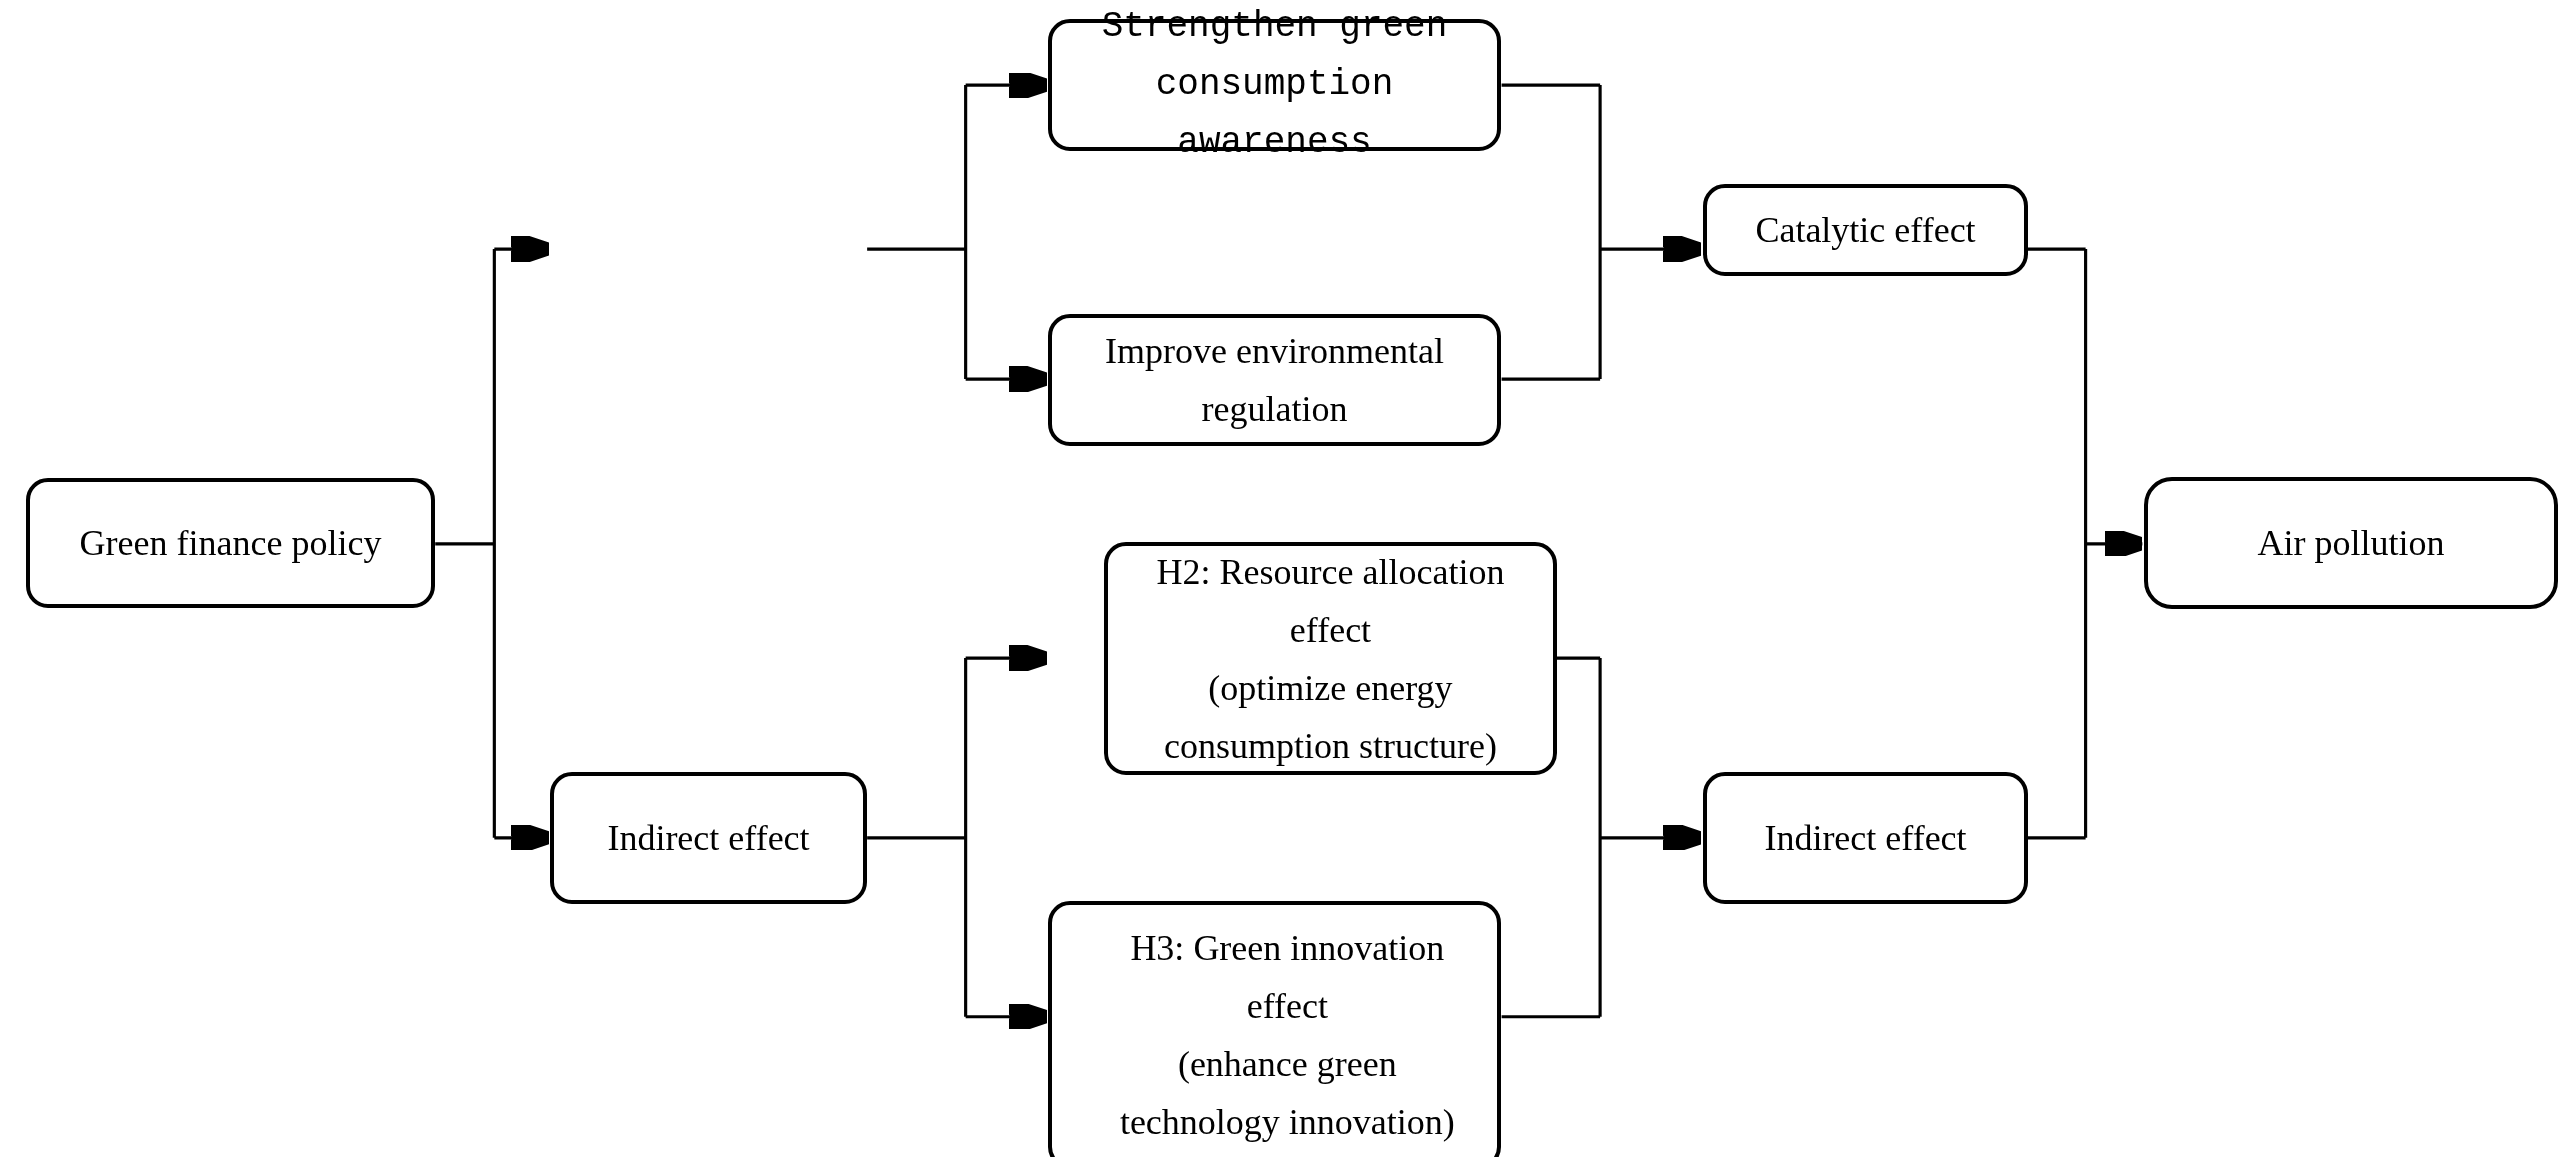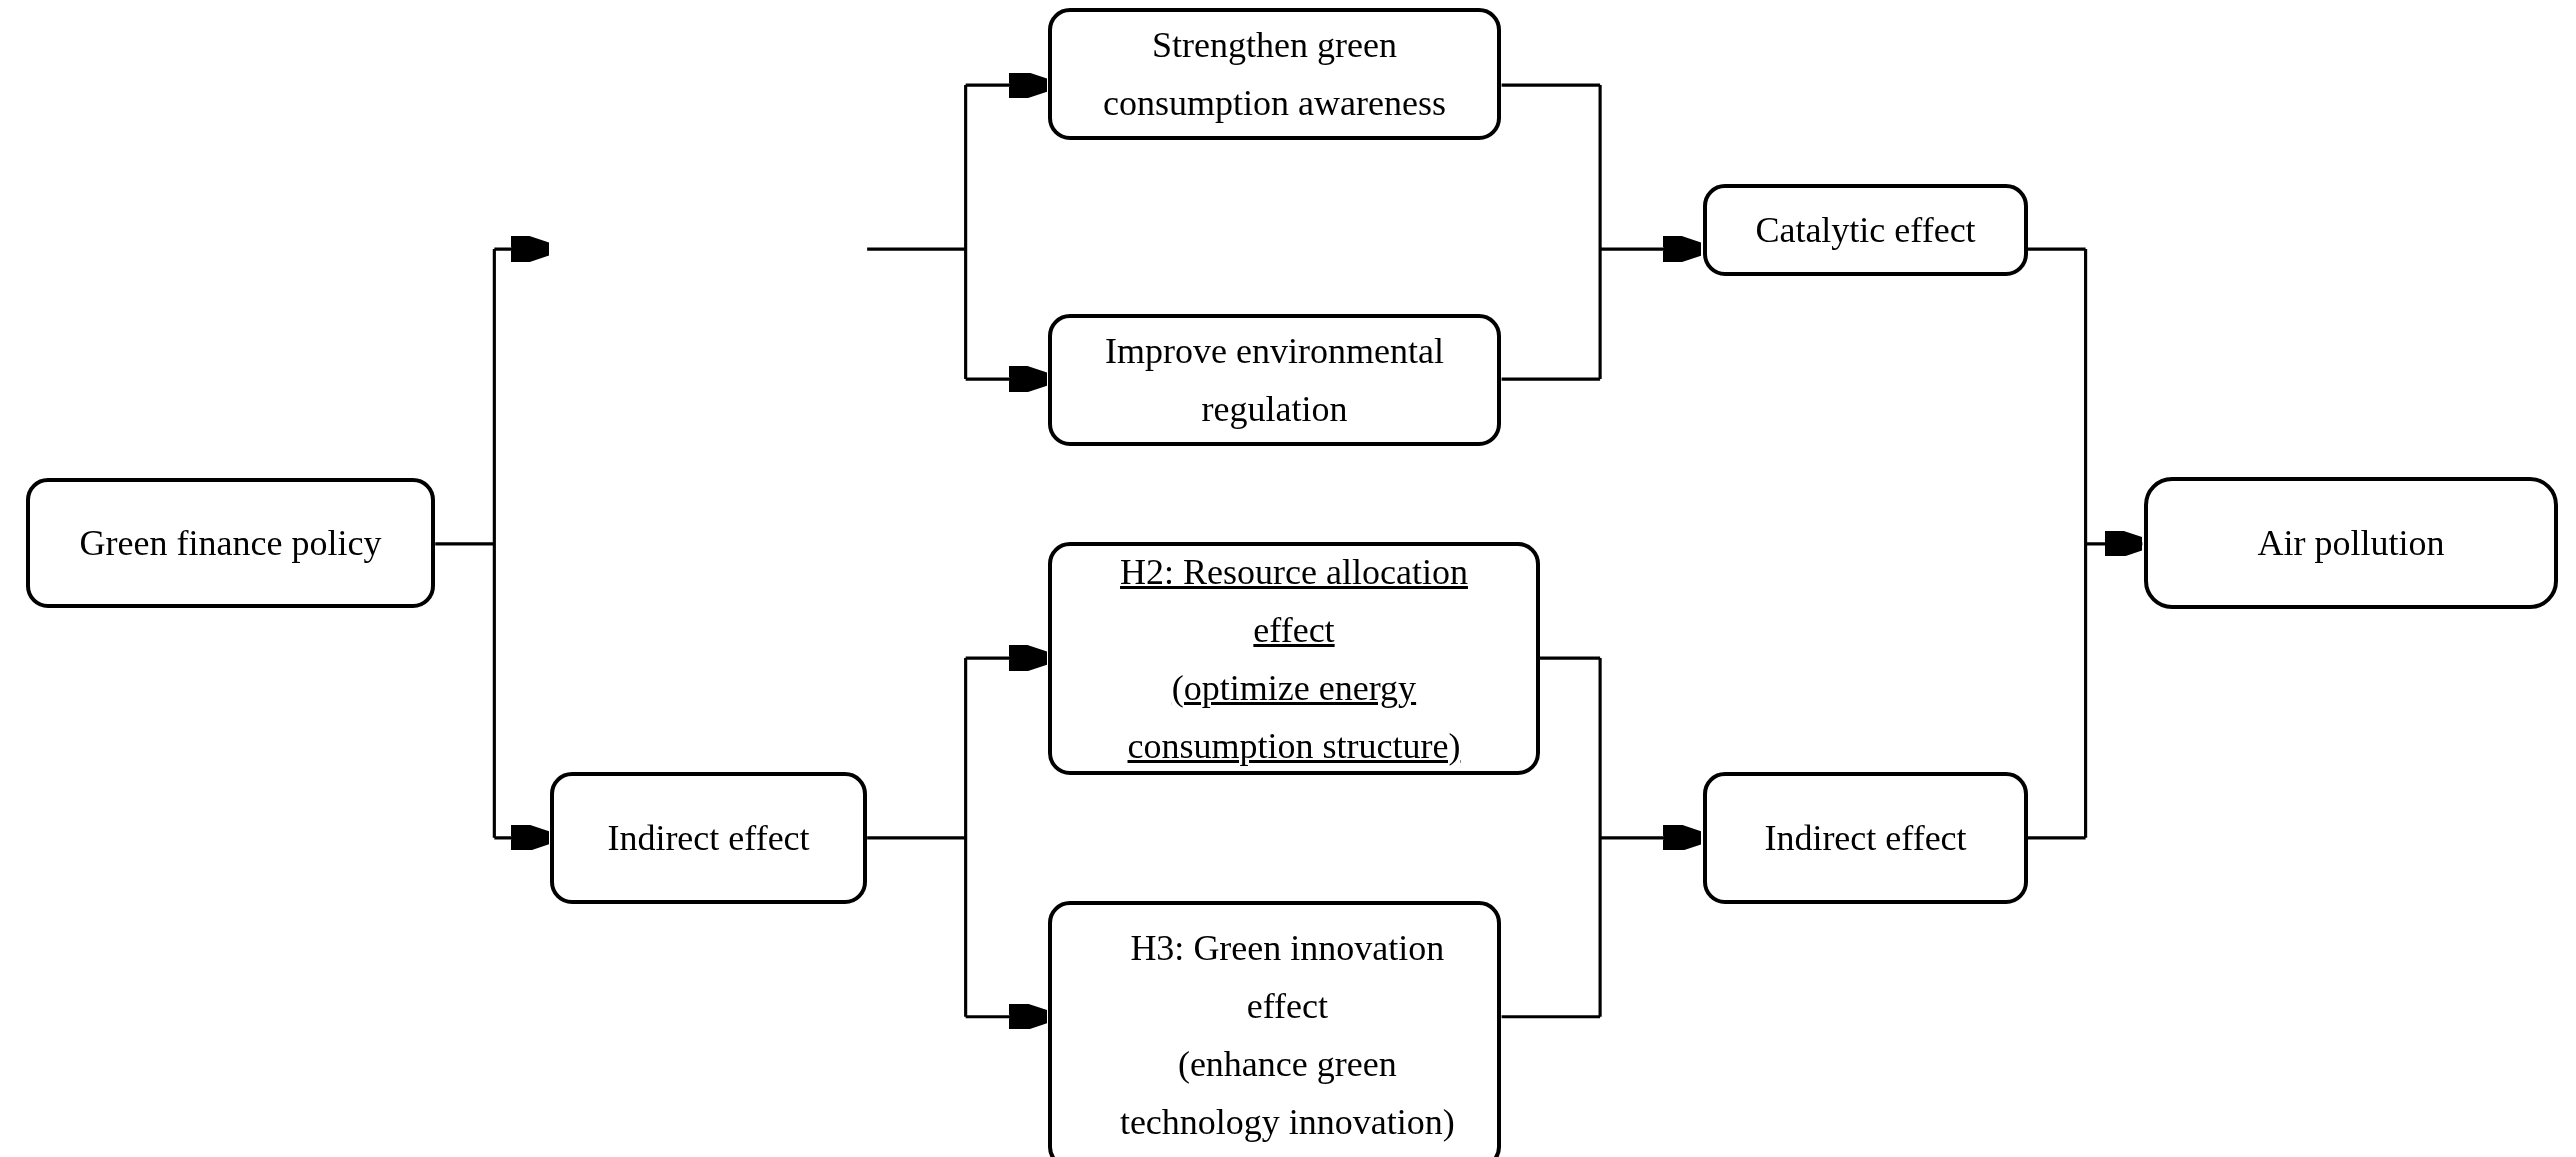--- a/index.html
+++ b/index.html
@@ -39,25 +39,25 @@
     justify-content: center;
     text-align: center;
     font-size: 36px;
     line-height: 58px;
     white-space: pre-line;
     padding: 0 6.3px;
   }
   
   .n-policy         { left:   26px; top:  478px; width: 409px; height: 130px; }
   .n-h1             { left:  550px; top:  183px; width: 317px; height: 132px; }
-  .n-strengthen     { left: 1048px; top:   8px; width: 453px; height: 132px; }
+  .n-strengthen     { left: 1048px; top:   19px; width: 453px; height: 132px; font-family: Liberation Mono, monospace; }
   .n-improve        { left: 1048px; top:  314px; width: 453px; height: 132px; }
   .n-catalytic      { left: 1703px; top:  184px; width: 325px; height: 92px; }
   .n-indirect-left  { left:  550px; top:  772px; width: 317px; height: 132px; }
-  .n-h2             { left: 1048px; top:  542px; width: 492px; height: 233px; text-decoration: underline; }
+  .n-h2             { left: 1104px; top:  542px; width: 453px; height: 233px; }
   .n-h3             { left: 1048px; top: 901px; width: 453px; height: 268px; padding-left: 32px; }
   .n-indirect-right { left: 1703px; top:  772px; width: 325px; height: 132px; }
   .n-air            { left: 2144px; top:  477px; width: 414px; height: 132px; border-radius: 28px; }
 </style>
 </head>
 <body>
 
 <div class="stage">
 
   <svg class="wires" viewBox="0 0 3268 1468" xmlns="http://www.w3.org/2000/svg">

